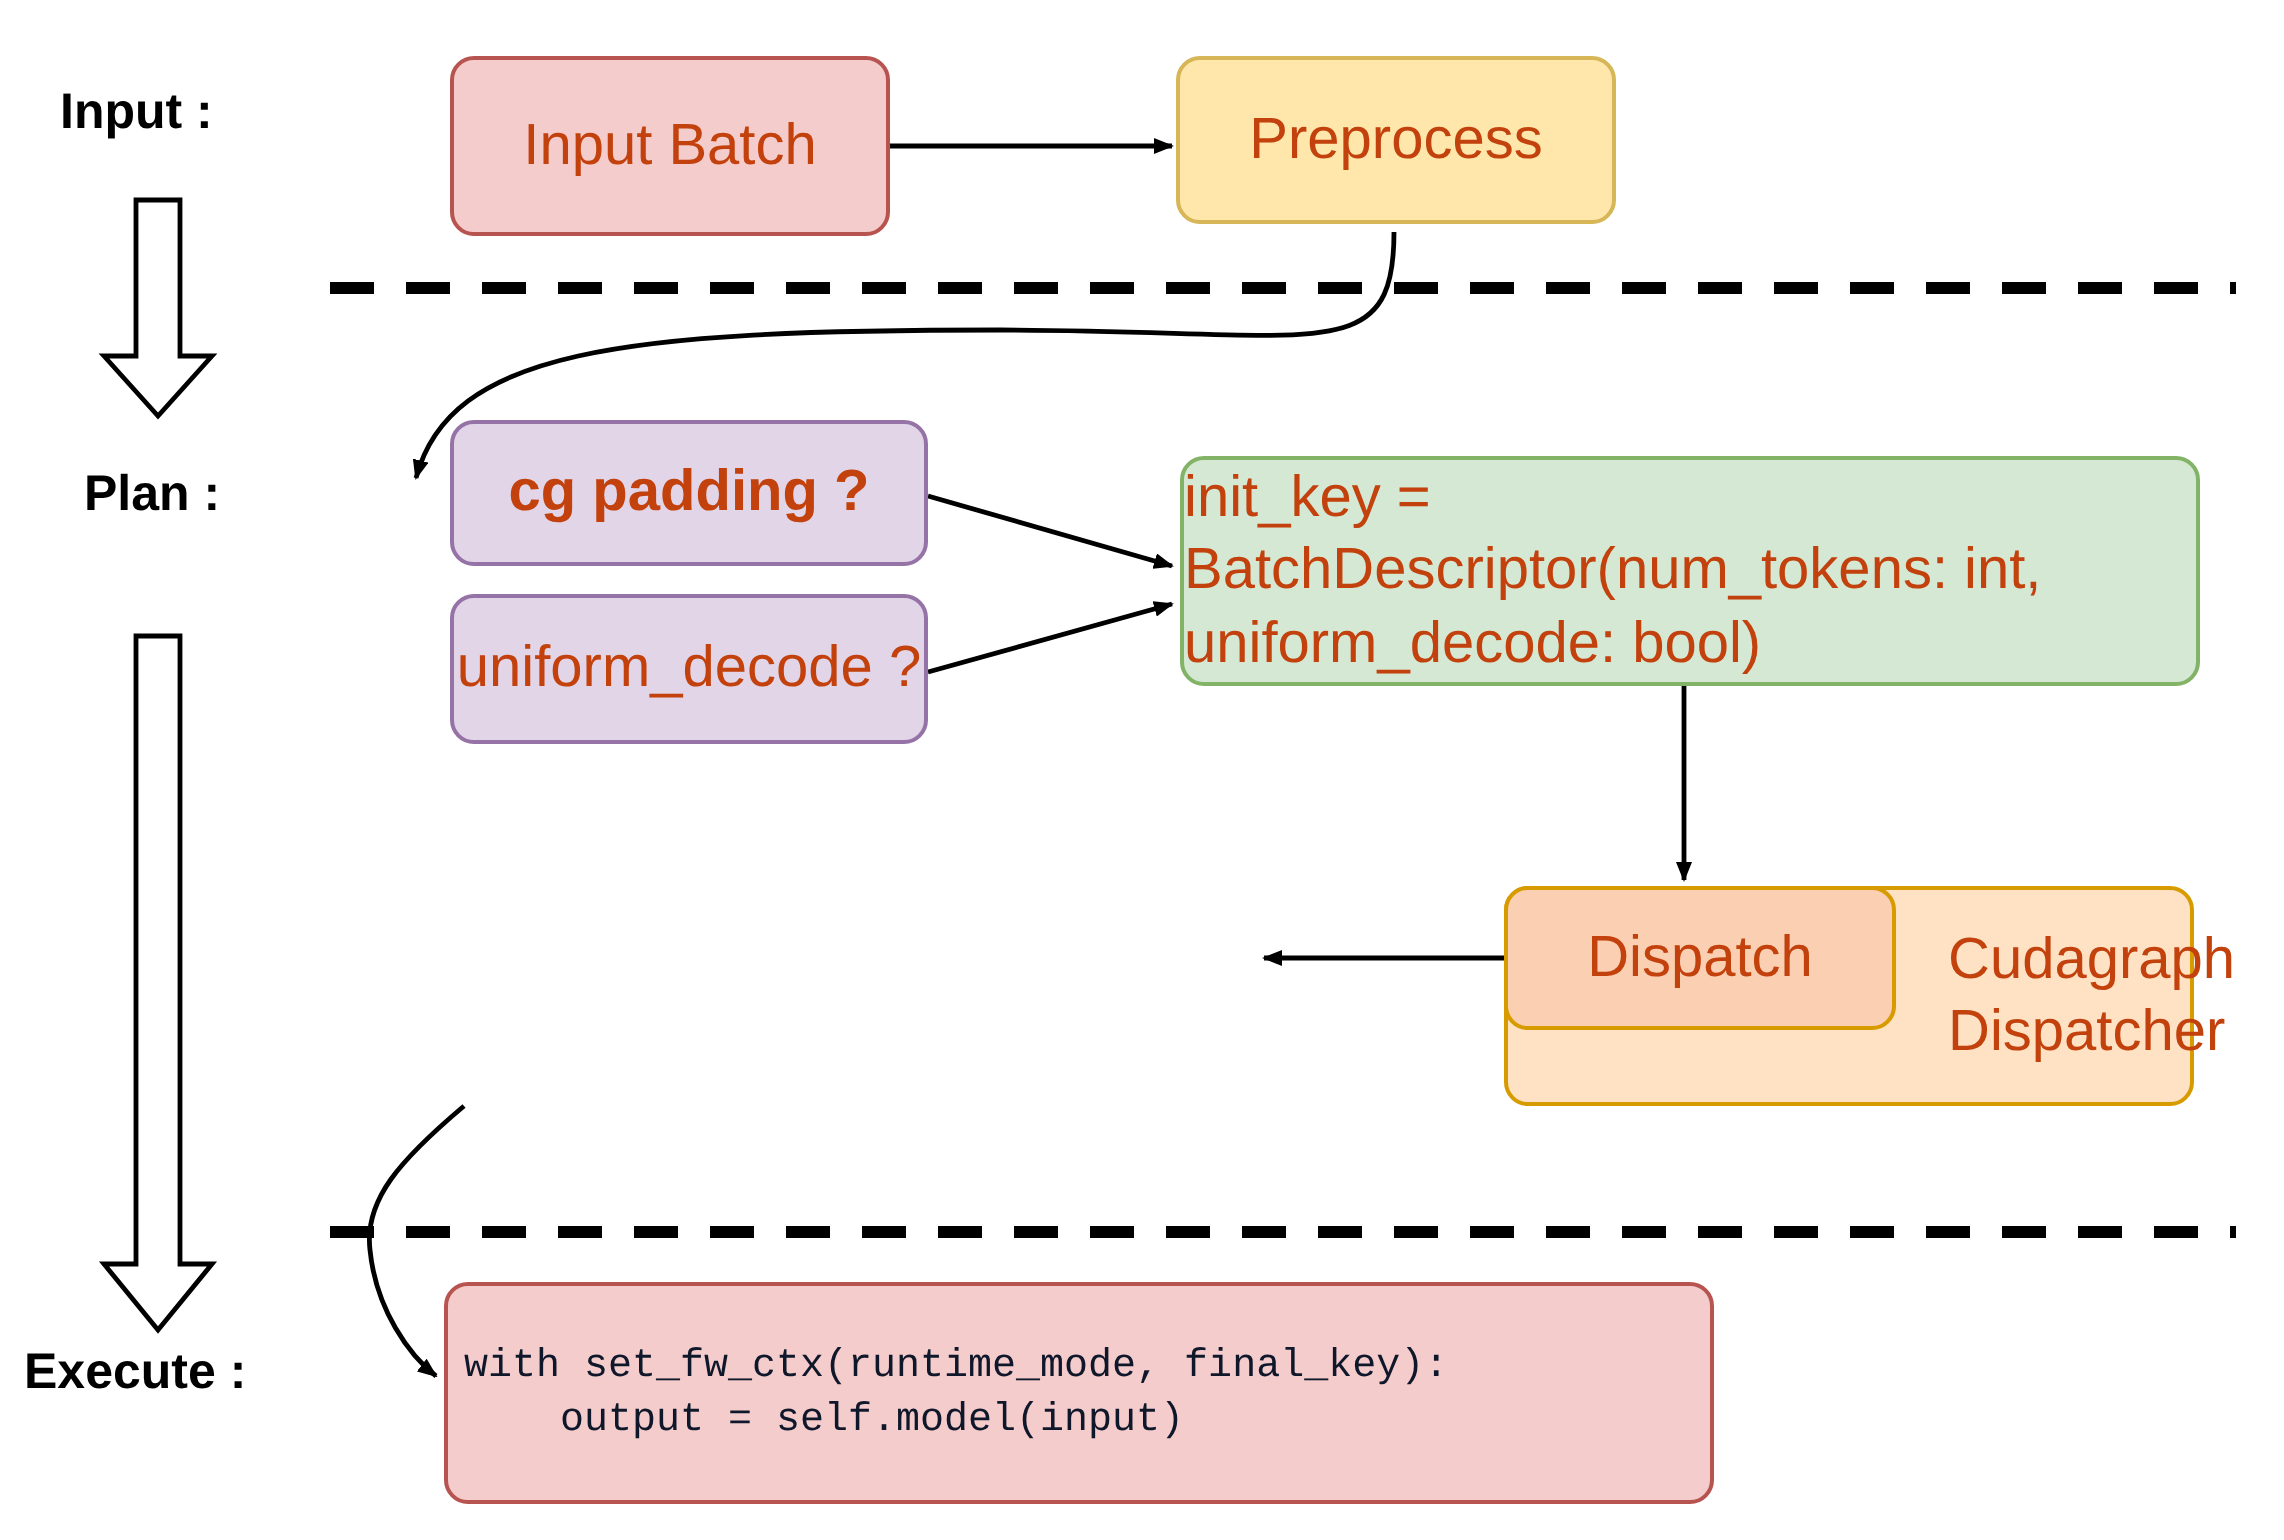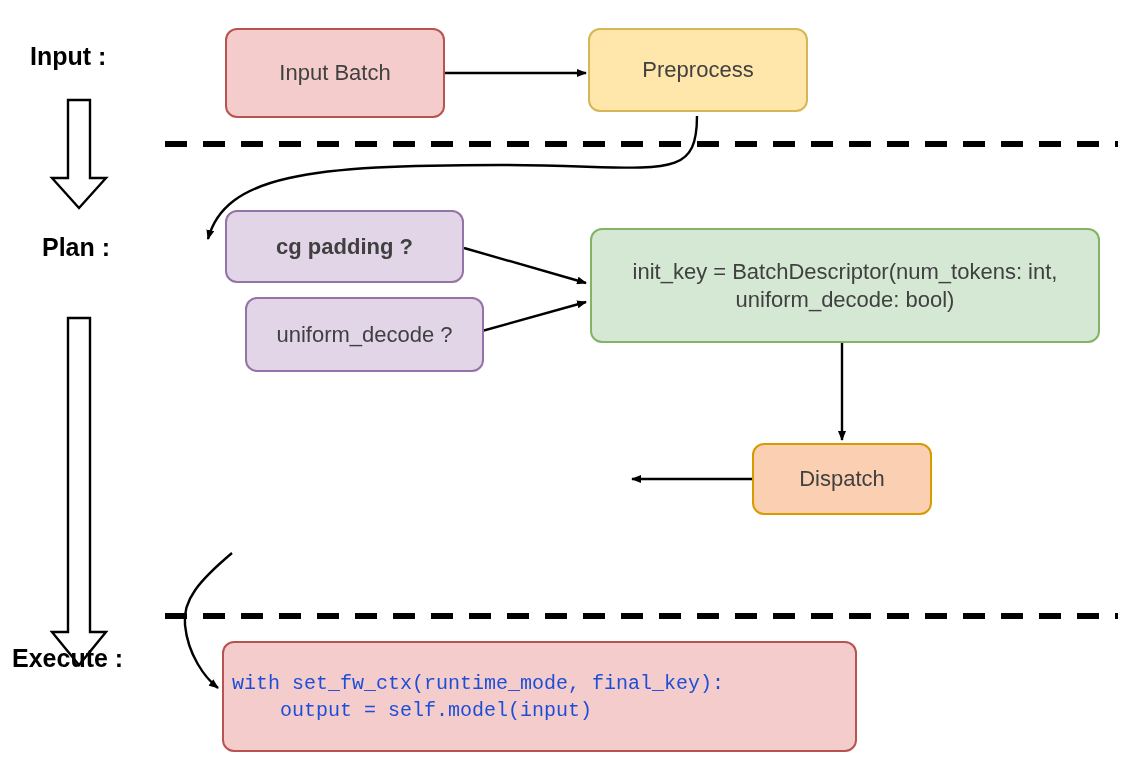--- a/index.html
+++ b/index.html
@@ -25,35 +25,34 @@
   }
   .node {
     position: absolute;
     box-sizing: border-box;
     border-radius: 12px;
     border-width: 2px;
     border-style: solid;
     display: flex;
     align-items: center;
     justify-content: center;
-    text-align: center;
     font-family: "Liberation Sans", sans-serif;
-    font-size: 22px;
+    font-size: 29px;
     line-height: 1.25;
-    color: #404040;
+    color: #c2410c;
   }
   .node.code {
     font-family: "Liberation Mono", monospace;
     font-size: 20px;
     justify-content: flex-start;
     text-align: left;
     white-space: pre;
     padding-left: 8px;
     line-height: 1.35;
-    color: #1d4ed8;
+    color: #0f172a;
   }
   #svg-layer {
     position: absolute;
     left: 0;
     top: 0;
     width: 1142px;
     height: 770px;
     pointer-events: none;
   }
 </style>
@@ -86,33 +85,35 @@
     <polygon points="68,100 90,100 90,178 106,178 79,208 52,178 68,178" fill="#ffffff" stroke="#000000" stroke-width="2.4" stroke-linejoin="miter"></polygon>
 
     <polygon points="68,318 90,318 90,632 106,632 79,665 52,632 68,632" fill="#ffffff" stroke="#000000" stroke-width="2.4" stroke-linejoin="miter"></polygon>
 
     <line x1="165" y1="144" x2="1118" y2="144" stroke="#000000" stroke-width="6" stroke-dasharray="22 16" stroke-linecap="butt"></line>
     <line x1="165" y1="616" x2="1118" y2="616" stroke="#000000" stroke-width="6" stroke-dasharray="22 16" stroke-linecap="butt"></line>
   </svg>
 
   <div class="stage-label" style="left:30px; top:42px;">Input :</div>
   <div class="stage-label" style="left:42px; top:233px;">Plan :</div>
-  <div class="stage-label" style="left:12px; top:644px;">Execute :</div>
+  <div class="stage-label" style="left:12px; top:672px;">Execute :</div>
 
   <div class="node" style="left:225px; top:28px; width:220px; height:90px; background:#f5cccc; border-color:#b85450;">Input Batch</div>
 
   <div class="node" style="left:588px; top:28px; width:220px; height:84px; background:#ffe6aa; border-color:#d6b656;">Preprocess</div>
 
   <div class="node" style="left:225px; top:210px; width:239px; height:73px; background:#e1d5e7; border-color:#9673a6;font-weight:bold;">cg padding ?</div>
 
-  <div class="node" style="left:225px; top:297px; width:239px; height:75px; background:#e1d5e7; border-color:#9673a6;margin-left:20px;">uniform_decode ?</div>
+  <div class="node" style="left:225px; top:297px; width:239px; height:75px; background:#e1d5e7; border-color:#9673a6;">uniform_decode ?</div>
 
   <div class="node" style="left:590px; top:228px; width:510px; height:115px; background:#d5e8d4; border-color:#82b366; white-space:pre-line;">init_key = BatchDescriptor(num_tokens: int,
 uniform_decode: bool)</div>
 
 
+  <div class="node" style="left:752px; top:443px; width:345px; height:110px; background:#ffe1c3; border-color:#d79b00; white-space:pre-line; padding-left:220px; justify-content:flex-start;">Cudagraph
+Dispatcher</div>
 
-  <div class="node" style="left:752px; top:443px; width:180px; height:72px; background:#fbcfb2; border-color:#d79b00;">Dispatch</div>
+  <div class="node" style="left:752px; top:443px; width:196px; height:72px; background:#fbcfb2; border-color:#d79b00;">Dispatch</div>
 
   <div class="node code" style="left:222px; top:641px; width:635px; height:111px; background:#f5cccc; border-color:#b85450;">with set_fw_ctx(runtime_mode, final_key):
     output = self.model(input)</div>
 
 </div>
 
 </body></html>

